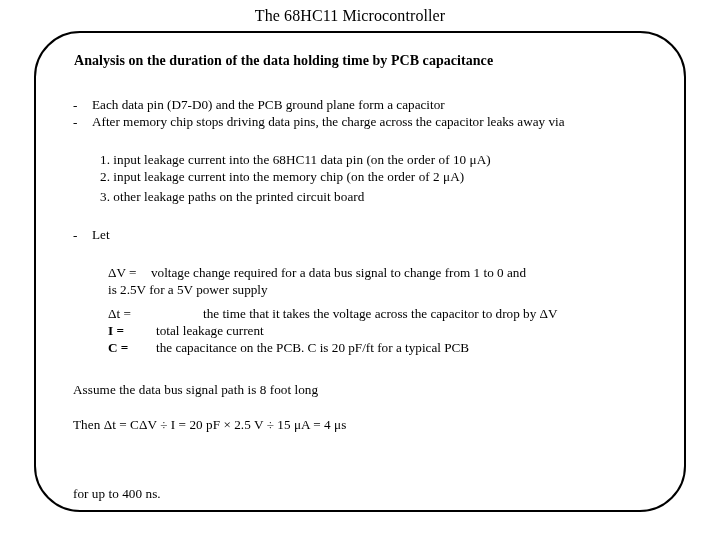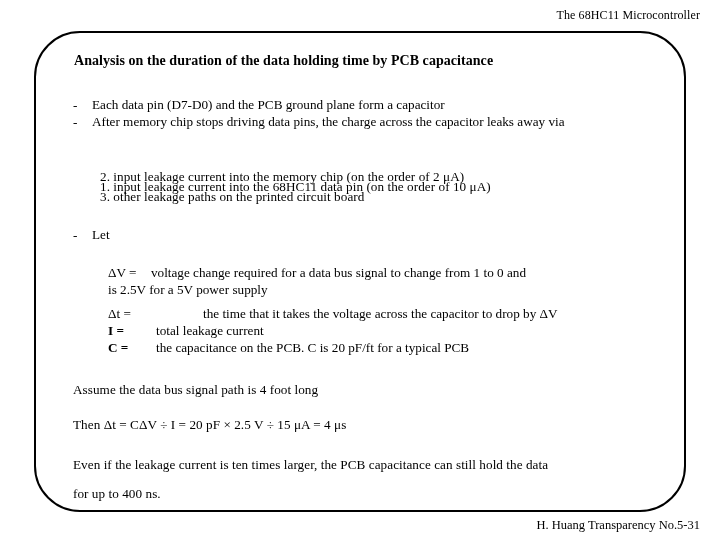--- a/index.html
+++ b/index.html
@@ -24,22 +24,22 @@
     width: 720px;
     height: 540px;
   }
 
   
   .slide-header {
     position: absolute;
     left: 0;
     top: 8px;
     width: 700px;
-    text-align: right;
-    font-size: 12px;
+    text-align: center;
+    font-size: 16px;
     line-height: 15px;
     letter-spacing: 0.1px;
     white-space: nowrap;
   }
 
   
   .content-frame {
     position: absolute;
     left: 34px;
     top: 31px;
@@ -91,21 +91,21 @@
     position: absolute;
     left: 19px;
     top: 0;
   }
 
   .b1 { left: 73px; top: 96px; }
   .b2 { left: 73px; top: 113px; }
   .b-let { left: 73px; top: 226px; }
 
   .num-item { left: 100px; }
-  .n1 { top: 151px; margin-top: 27px; }
+  .n1 { top: 151px; }
   .n2 { top: 168px; }
   .n3 { top: 188px; }
 
   
   .def-row {
     position: absolute;
     font-size: 13.2px;
     line-height: 17px;
     white-space: nowrap;
   }
@@ -196,24 +196,22 @@
     <div class="def-row d-i">
       <span class="def-term bold">I =</span>
       <span class="def-desc">total leakage current</span>
     </div>
 
     <div class="def-row d-c">
       <span class="def-term bold">C =</span>
       <span class="def-desc">the capacitance on the PCB. C is 20 pF/ft for a typical PCB</span>
     </div>
 
-    <div class="txt p-assume">Assume the data bus signal path is 4 foot long</div>
+    <div class="txt p-assume">Assume the data bus signal path is 8 foot long</div>
 
     <div class="txt p-then">Then  Δt = CΔV ÷ I = 20 pF × 2.5 V ÷ 15  μA = 4 μs</div>
 
-    <div class="txt p-even1">Even if the leakage current is ten times larger, the PCB capacitance can still hold the data</div>
     <div class="txt p-even2">for up to 400 ns.</div>
 
   </div>
 
-  <div class="slide-footer">H. Huang Transparency No.5-31</div>
 
 </div>
 
 </body></html>

